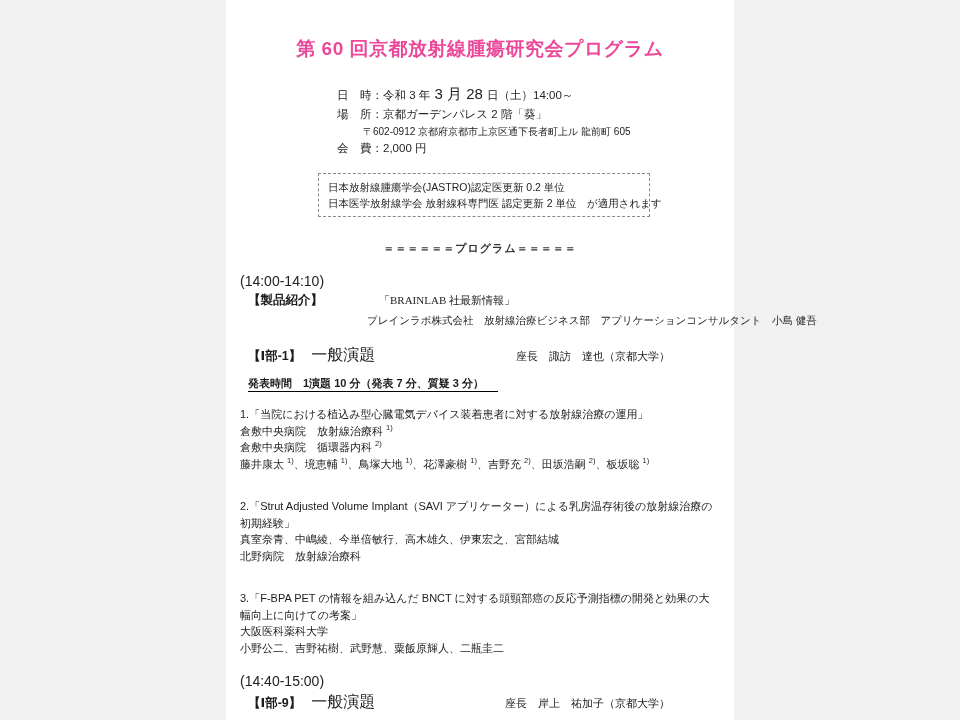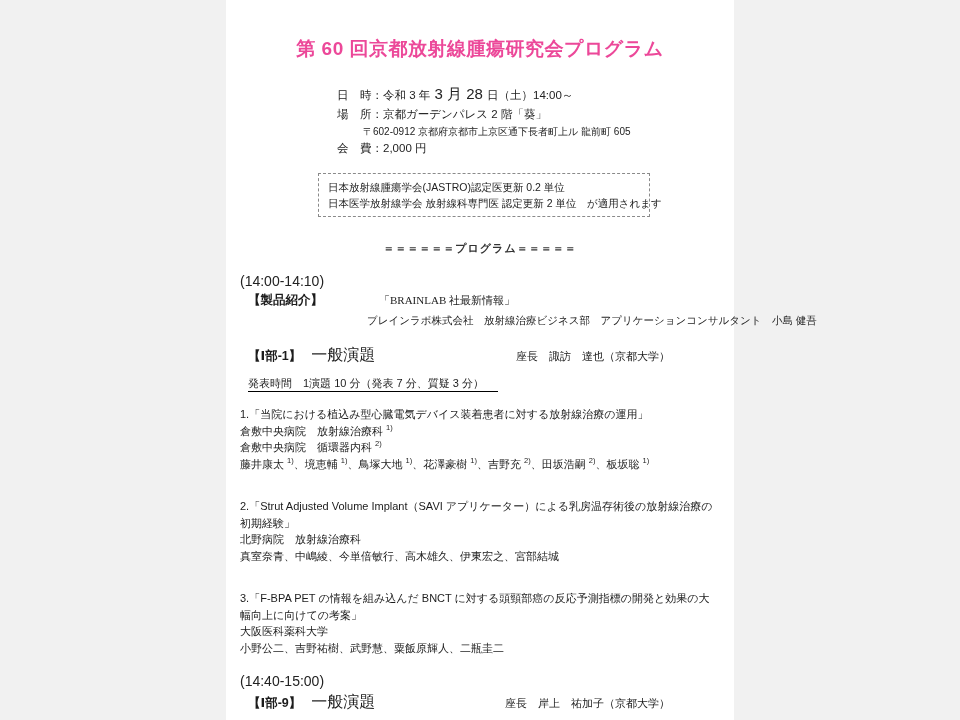--- a/index.html
+++ b/index.html
@@ -52,21 +52,21 @@
   .time { font-size:14px; color:#222; }
   .sess-row { display:flex; align-items:baseline; margin-top:3px; }
   .sess-heading { font-weight:bold; font-size:12.5px; margin-left:8px; white-space:nowrap; }
   .sess-sub { font-size:16px; margin-left:10px; white-space:nowrap; }
   .sess-chair { margin-left:auto; margin-right:50px; font-size:11px; white-space:nowrap; }
   .prod-title { font-size:11px; margin-left:56px; white-space:nowrap;font-family:Liberation Serif, serif; }
   .speaker { margin:5px 0 0 127px; font-size:10.5px; white-space:nowrap; }
   .note-wrap { margin:7px 0 0 8px; }
   .note {
     display:inline-block;
-    font-weight:normal;
+    font-weight:bold;
     font-size:11px;
     padding-right:14px;
     border-bottom:1.5px solid #000;
   }
   .item { margin-top:26px; font-size:11px; line-height:16.5px; color:#1c1c1c; }
   .item.first { margin-top:14px; }
   .item-title { }
   sup { font-size:7.5px; vertical-align:super; line-height:0; }
 </style>
 </head>
@@ -112,22 +112,22 @@
 
       <div class="item first">
         <div class="item-title">1.「当院における植込み型心臓電気デバイス装着患者に対する放射線治療の運用」</div>
         <div>倉敷中央病院　放射線治療科 <sup>1)</sup></div>
         <div>倉敷中央病院　循環器内科 <sup>2)</sup></div>
         <div>藤井康太 <sup>1)</sup>、境恵輔 <sup>1)</sup>、鳥塚大地 <sup>1)</sup>、花澤豪樹 <sup>1)</sup>、吉野充 <sup>2)</sup>、田坂浩嗣 <sup>2)</sup>、板坂聡 <sup>1)</sup></div>
       </div>
 
       <div class="item">
         <div class="item-title">2.「Strut Adjusted Volume Implant（SAVI アプリケーター）による乳房温存術後の放射線治療の初期経験」</div>
+        <div>真室奈青、中嶋綾、今単倍敏行、高木雄久、伊東宏之、宮部結城</div>
         <div>北野病院　放射線治療科</div>
-        <div>真室奈青、中嶋綾、今単倍敏行、高木雄久、伊東宏之、宮部結城</div>
       </div>
 
       <div class="item">
         <div class="item-title">3.「F-BPA PET の情報を組み込んだ BNCT に対する頭頸部癌の反応予測指標の開発と効果の大幅向上に向けての考案」</div>
         <div>大阪医科薬科大学</div>
         <div>小野公二、吉野祐樹、武野慧、粟飯原輝人、二瓶圭二</div>
       </div>
     </div>
 
     <div class="session">

